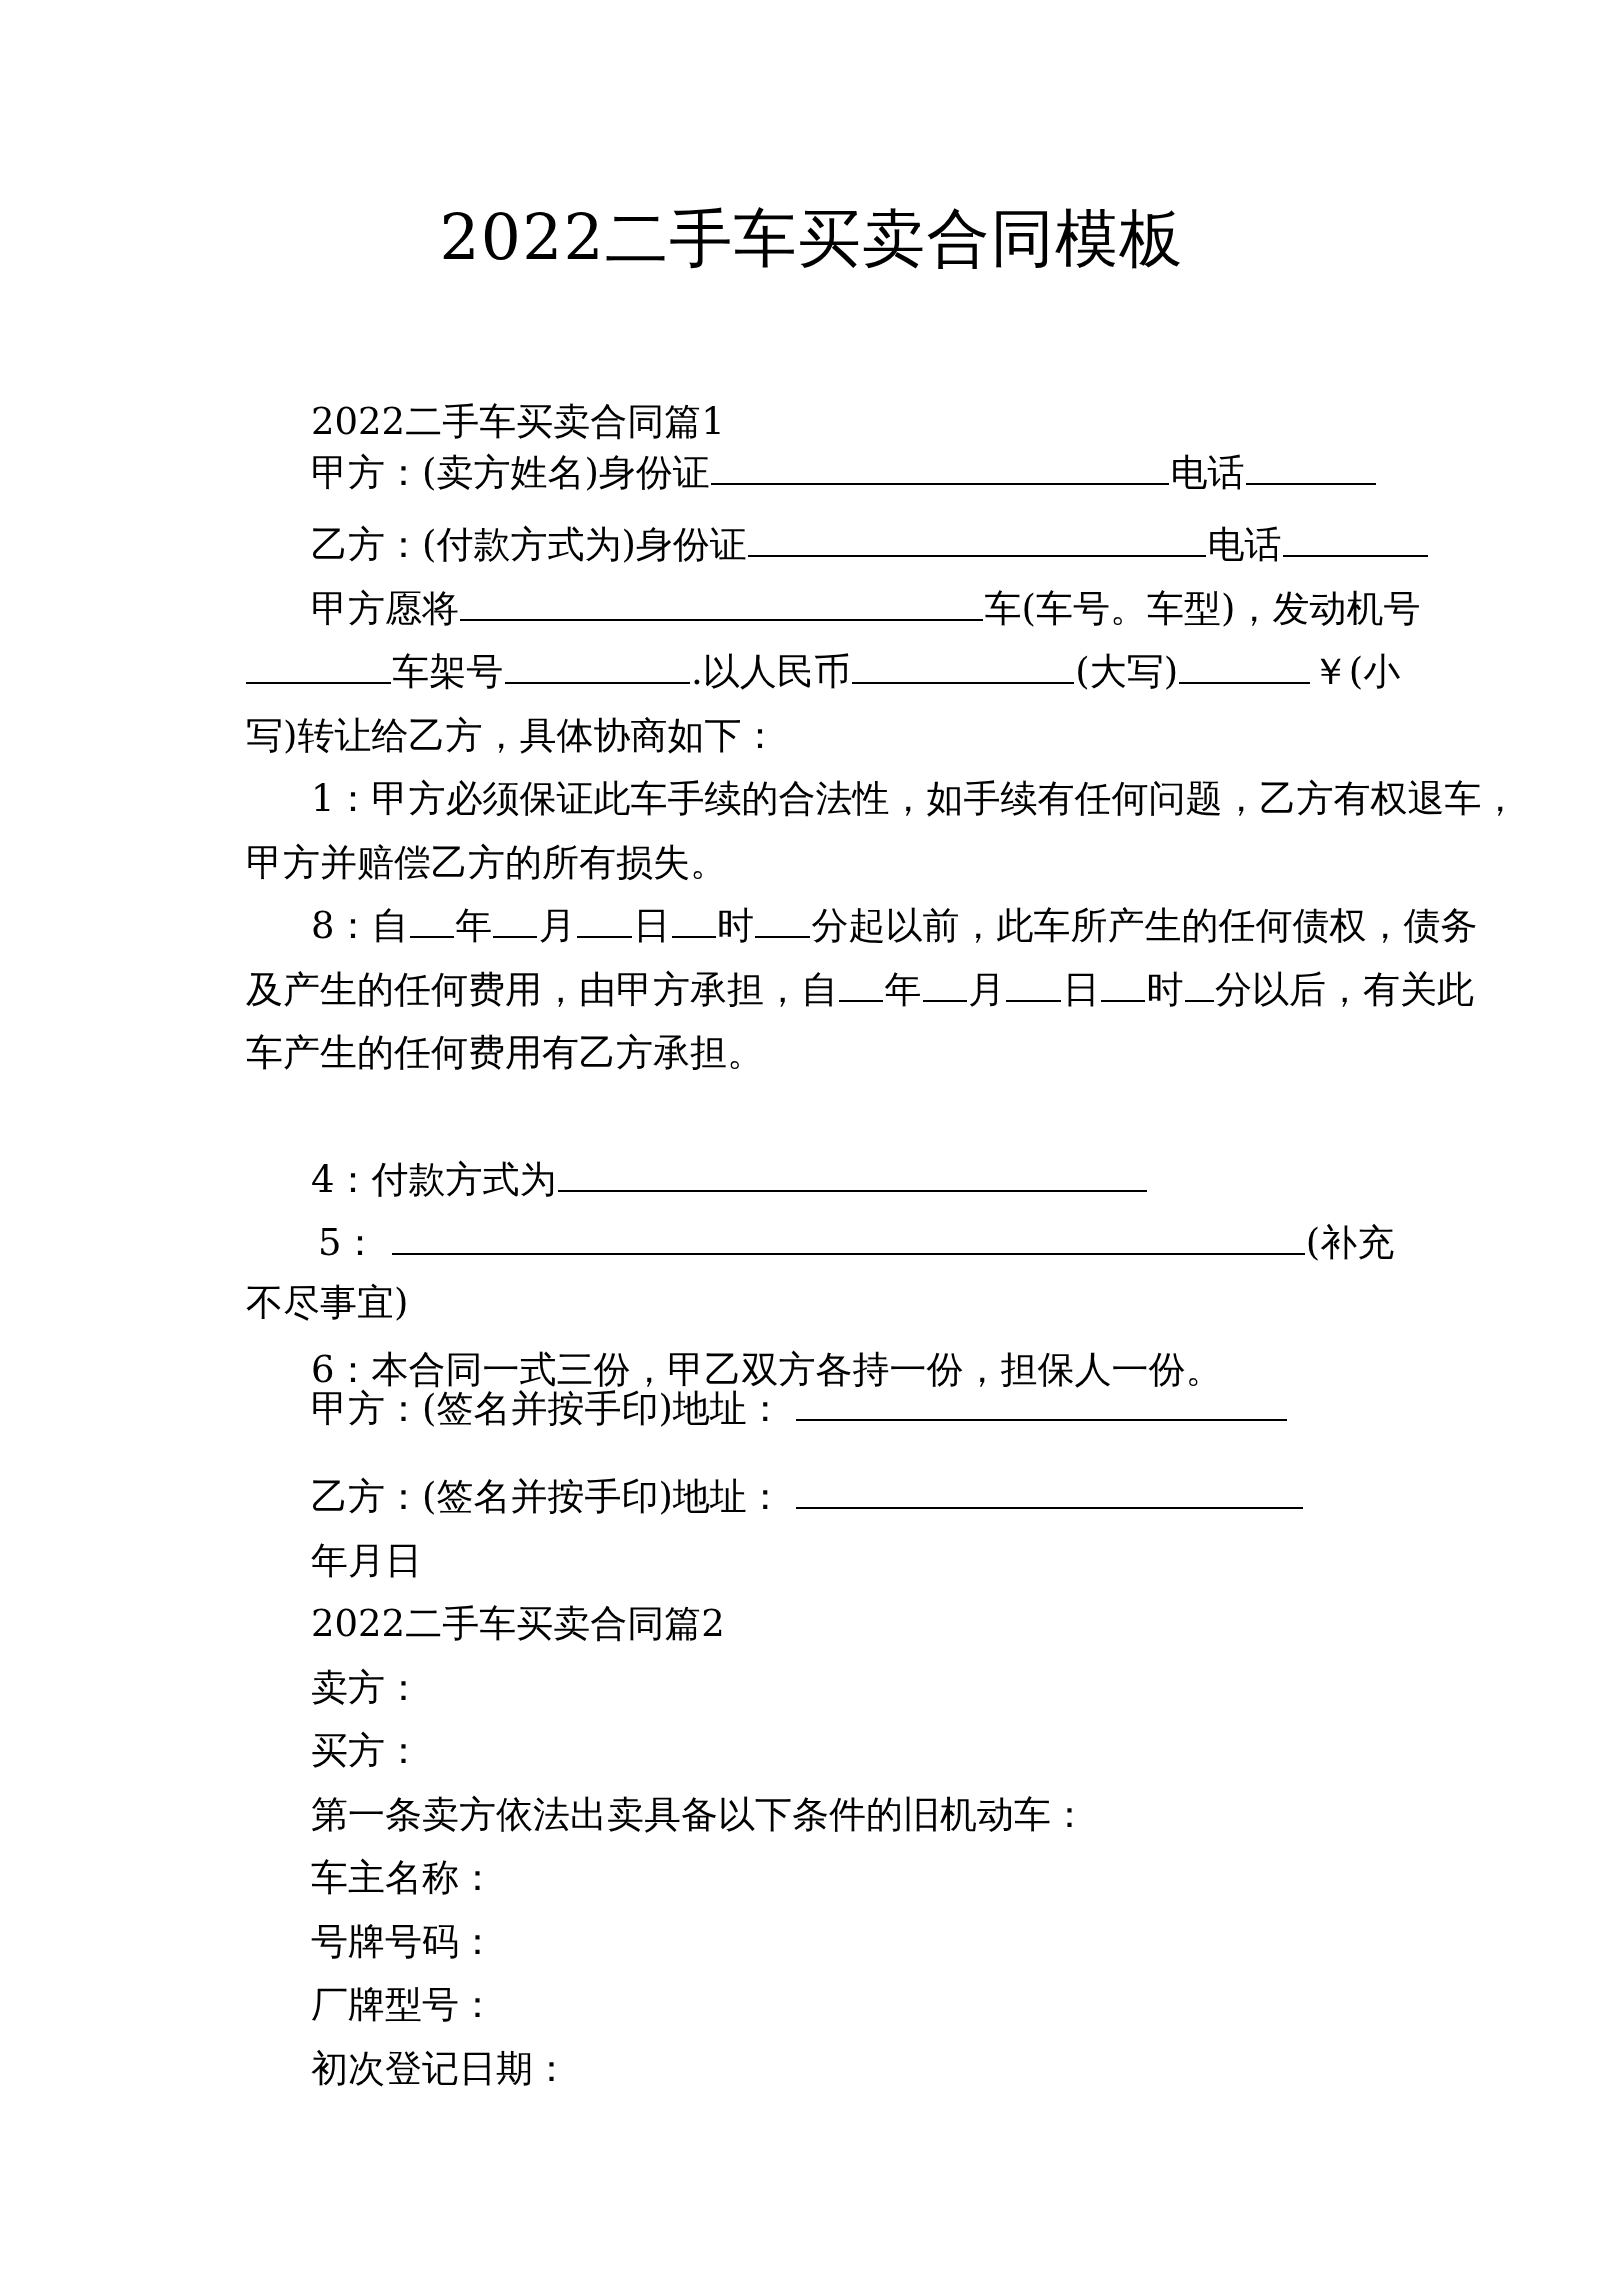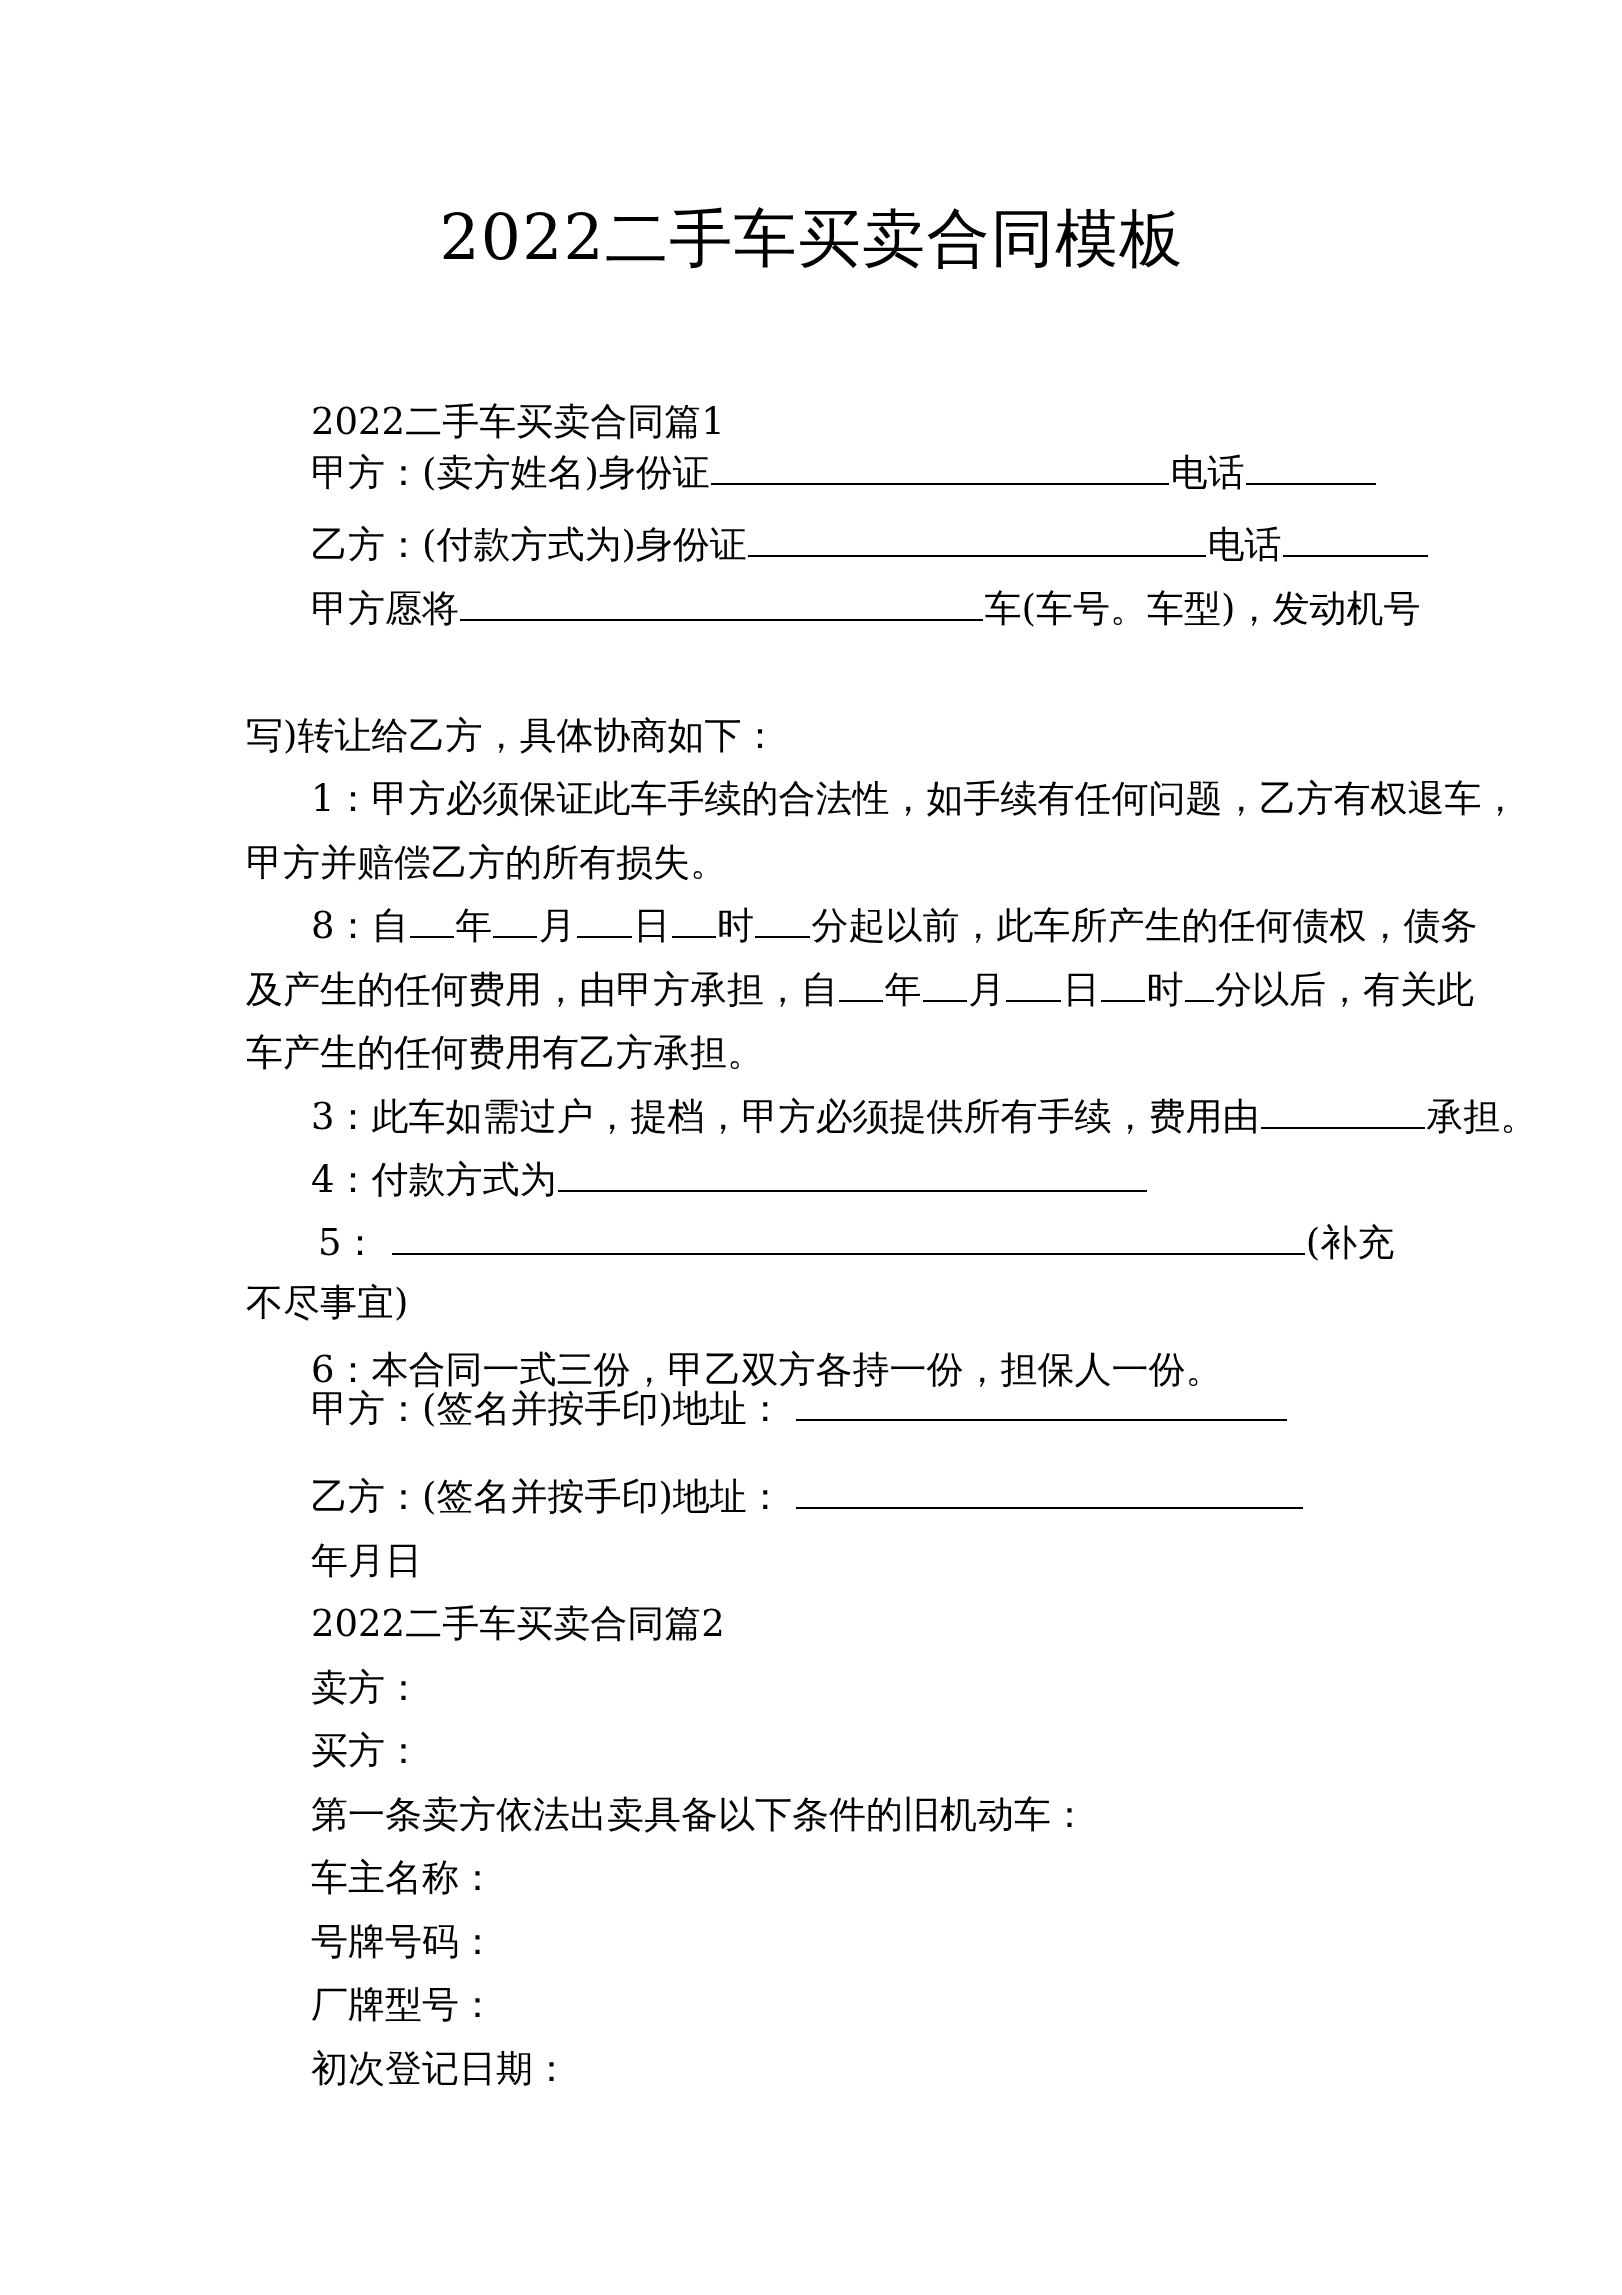--- a/index.html
+++ b/index.html
@@ -27,39 +27,39 @@
   </div>
 
   <div class="line ind" style="top:482px">
     <span>乙方：(付款方式为)身份证</span><span class="blank" style="width:458px"></span><span>电话</span><span class="blank" style="width:145px"></span>
   </div>
 
   <div class="line ind" style="top:546px">
     <span>甲方愿将</span><span class="blank" style="width:523px"></span><span>车(车号。车型)，发动机号</span>
   </div>
 
+  <div class="line" style="top:609px">
+    <span class="blank" style="width:145px;margin-left:0"></span><span>车架号</span><span class="blank" style="width:185px"></span><span>.以人民币</span><span class="blank" style="width:222px"></span><span>(大写)</span><span class="blank" style="width:131px"></span><span>￥(小</span>
+  </div>
 
   <div class="line" style="top:673px">写)转让给乙方，具体协商如下：</div>
 
   <div class="line ind" style="top:736px">1：甲方必须保证此车手续的合法性，如手续有任何问题，乙方有权退车，</div>
   <div class="line" style="top:800px">甲方并赔偿乙方的所有损失。</div>
 
   <div class="line ind" style="top:863px">
     <span>8：自</span><span class="blank" style="width:44px"></span><span>年</span><span class="blank" style="width:44px"></span><span>月</span><span class="blank" style="width:55px"></span><span>日</span><span class="blank" style="width:44px"></span><span>时</span><span class="blank" style="width:55px"></span><span>分起以前，此车所产生的任何债权，债务</span>
   </div>
 
   <div class="line" style="top:927px">
     <span>及产生的任何费用，由甲方承担，自</span><span class="blank" style="width:44px"></span><span>年</span><span class="blank" style="width:44px"></span><span>月</span><span class="blank" style="width:55px"></span><span>日</span><span class="blank" style="width:44px"></span><span>时</span><span class="blank" style="width:29px"></span><span>分以后，有关此</span>
   </div>
 
   <div class="line" style="top:990px">车产生的任何费用有乙方承担。</div>
 
-  <div class="line ind" style="top:1054px">
-    <span>3：此车如需过户，提档，甲方必须提供所有手续，费用由</span><span class="blank" style="width:164px"></span><span>承担。</span>
-  </div>
 
   <div class="line ind" style="top:1117px">
     <span>4：付款方式为</span><span class="blank" style="width:589px"></span>
   </div>
 
   <div class="line ind" style="top:1180px;left:318px">
     <span>5：</span><span class="blank" style="width:913px;margin-left:13px"></span><span>(补充</span>
   </div>
   <div class="line" style="top:1240px">不尽事宜)</div>
 

